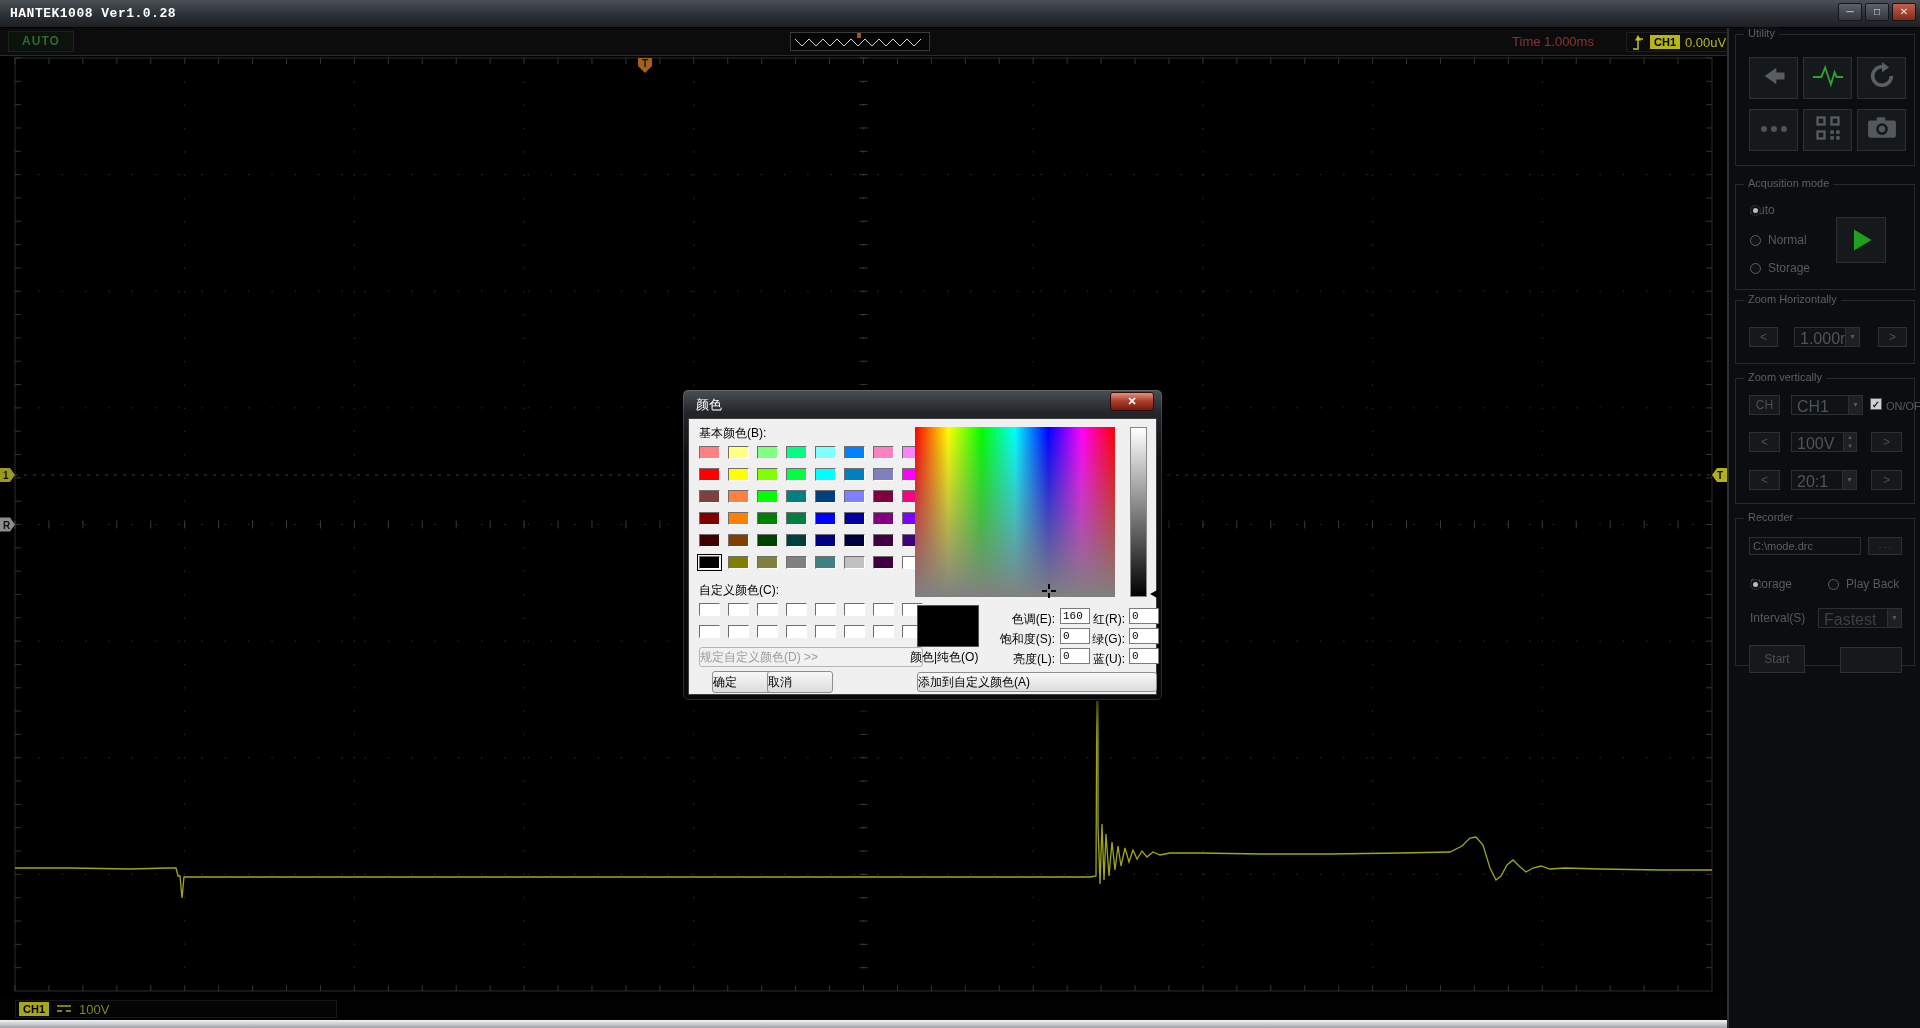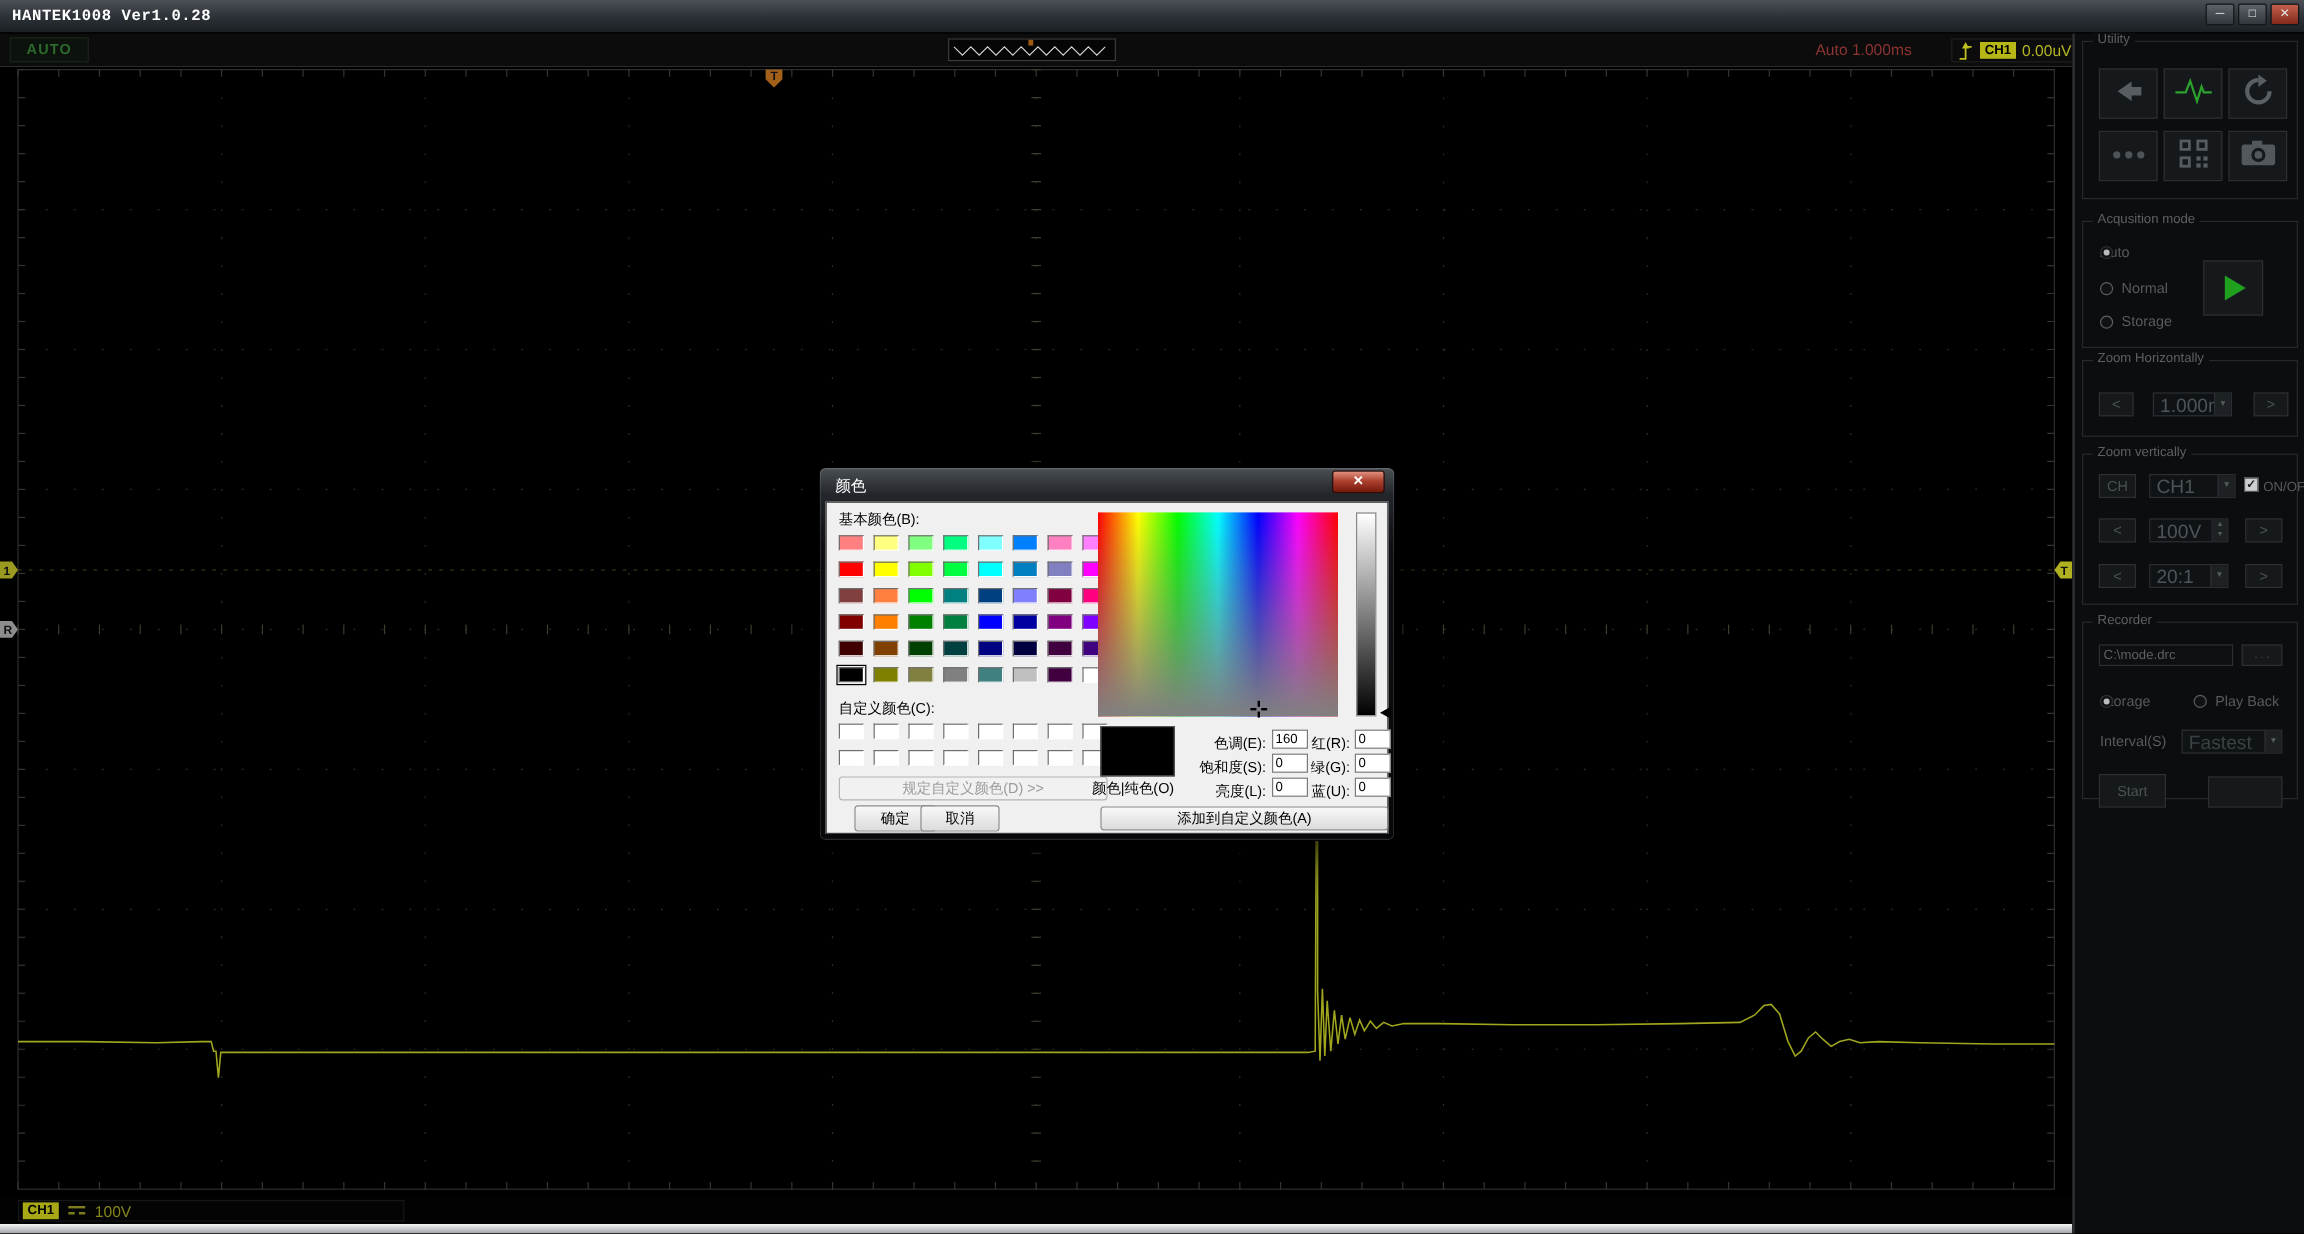--- a/index.html
+++ b/index.html
@@ -91,38 +91,38 @@
                background:linear-gradient(#e49181,#ae4230 45%,#76190c); border:1px solid #2d0d07;
                border-radius:3px; color:#fff; font:bold 11px "Liberation Sans",sans-serif;
                text-align:center; line-height:17px; }
   .dlg-client { position:absolute; left:5px; right:5px; top:28px; bottom:5px; background:#f0f0f0;
                 border:1px solid #404040; font-size:12px; color:#000; }
   .dlg-label { position:absolute; font-size:12px; color:#000; }
   .swatch-grid { position:absolute; display:grid; grid-template-columns:repeat(8,21px); gap:9px 8px; }
   .swatch { width:21px; height:13px; border:1px solid; border-color:#6e6e6e #fff #fff #6e6e6e; }
   .swatch.selected { outline:1px solid #000; outline-offset:1px; }
   .dlg-btn { position:absolute; background:linear-gradient(#f8f8f8,#dcdcdc); border:1px solid #8e8e8e;
-             border-radius:3px; font-size:12px; color:#000; text-align:center; }
+             border-radius:3px; font-size:12px; color:#000; text-align:left; }
   .dlg-btn.disabled { color:#9c9c9c; background:#f1f1f1; border-color:#b5b5b5; }
   .hue-field { position:absolute; left:226px; top:8px; width:200px; height:170px;
                background:linear-gradient(to bottom, rgba(128,128,128,0), rgba(128,128,128,1)),
                           linear-gradient(to right,#f00,#ff0,#0f0,#0ff,#00f,#f0f,#f00); }
   .crosshair { position:absolute; width:1px; height:1px; }
   .crosshair span { position:absolute; background:#000; }
   .lum-bar { position:absolute; left:441px; top:8px; width:17px; height:170px;
              background:linear-gradient(#fff,#000); border:1px solid #888; }
   .lum-arrow { position:absolute; left:461px; top:170px; width:0; height:0;
                border-top:5px solid transparent; border-bottom:5px solid transparent;
                border-right:9px solid #000; }
   .preview-color { position:absolute; left:228px; top:186px; width:62px; height:42px;
                    border:1px solid #555; }
   .fld-label { position:absolute; font-size:12px; color:#000; text-align:right; }
   .fld-input { position:absolute; width:30px; height:16px; background:#fff;
                border:1px solid #7a7a7a; font-size:11px; padding-left:2px;
-               font-family:Liberation Sans, sans-serif; }
+               font-family:Liberation Mono, monospace; }
 </style>
 </head>
 <body>
 
 <div class="titlebar">
   <span class="app-title">HANTEK1008 Ver1.0.28</span>
   <div class="win-controls">
     <div class="win-btn">─</div>
     <div class="win-btn">□</div>
     <div class="win-btn close">✕</div>
@@ -133,21 +133,21 @@
 <div class="left-col">
 
   <div class="toolbar">
     <div class="auto-box">AUTO</div>
     <div class="preview-box">
       <svg id="preview-svg" width="138" height="17">
             <polyline points="4,6 11,13 18,6 25,13 32,6 39,13 46,6 53,13 60,6 67,13 74,6 81,13 88,6 95,13 102,6 109,13 116,6 123,13 130,6 " fill="none" stroke="#cfd3cf" stroke-width="1"></polyline>
             <rect x="66" y="0" width="4" height="5" fill="#a05a10"></rect>
           </svg>
     </div>
-    <span class="time-label">Auto 1.000ms</span>
+    <span class="time-label">Time 1.000ms</span>
     <div class="trig-group">
       <svg width="14" height="17" viewBox="0 0 14 17">
         <path d="M2,15 H7 V5 H12" fill="none" stroke="#c0c020" stroke-width="1.5"></path>
         <path d="M7,1 L4,6.5 H10 Z" fill="#c0c020"></path>
       </svg>
       <span class="ch-badge">CH1</span>
       <span class="trig-value">0.00uV</span>
     </div>
   </div>
 

